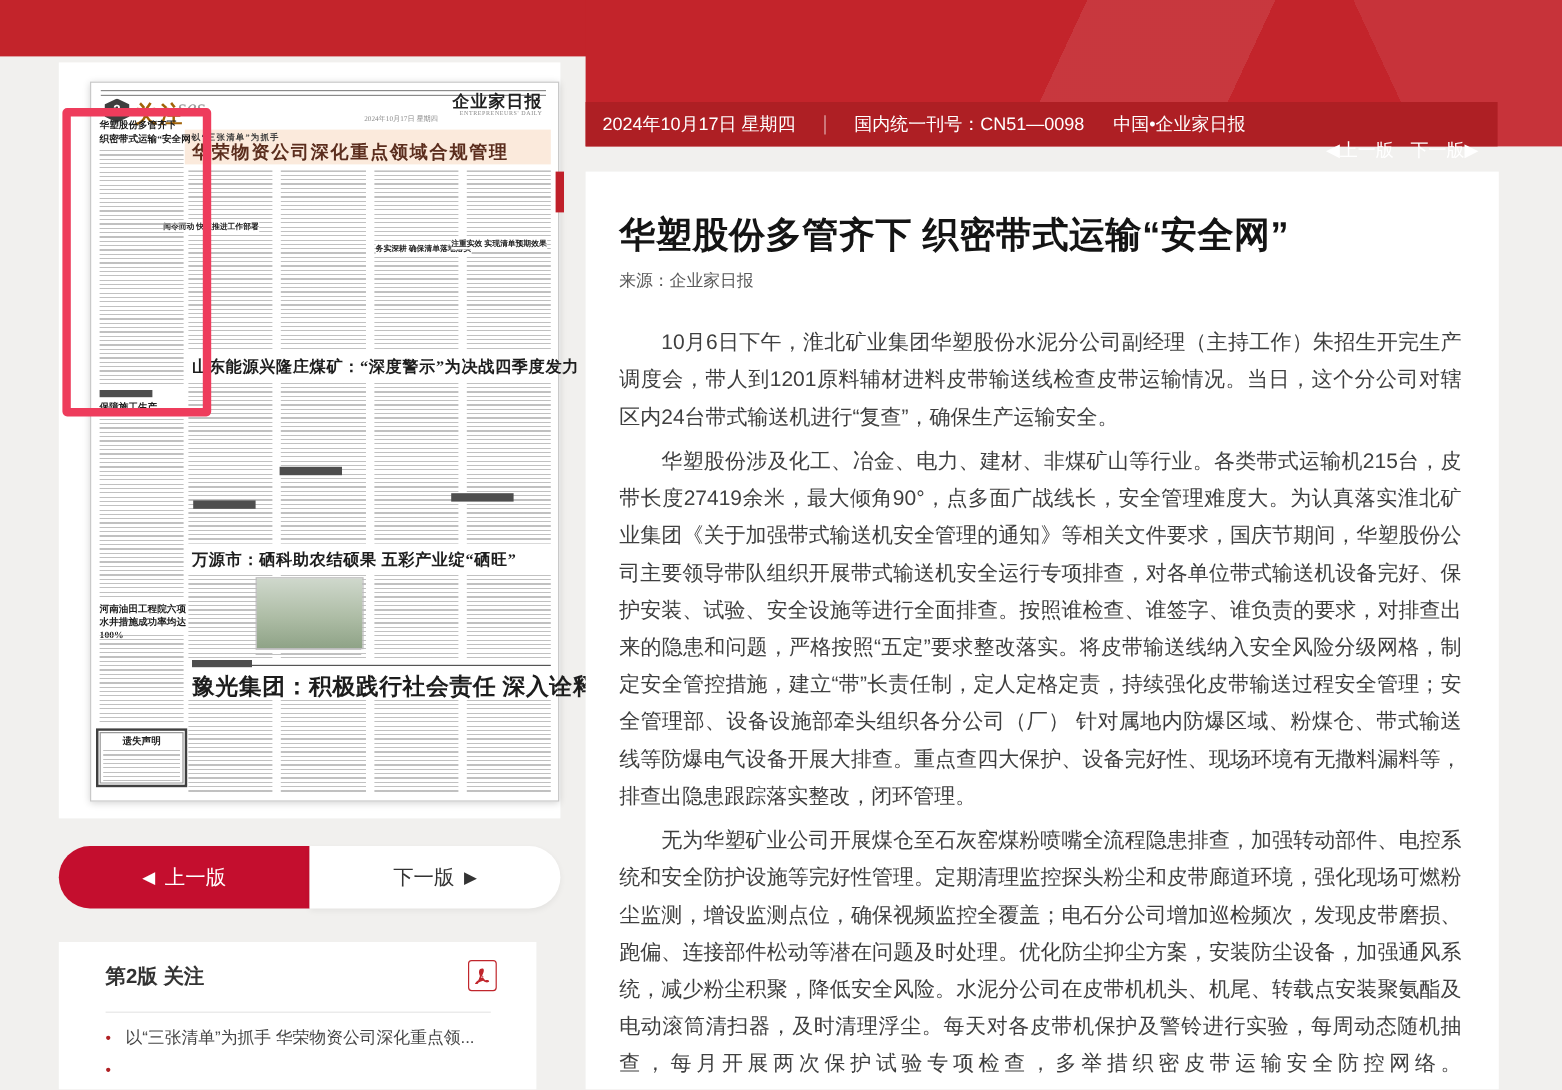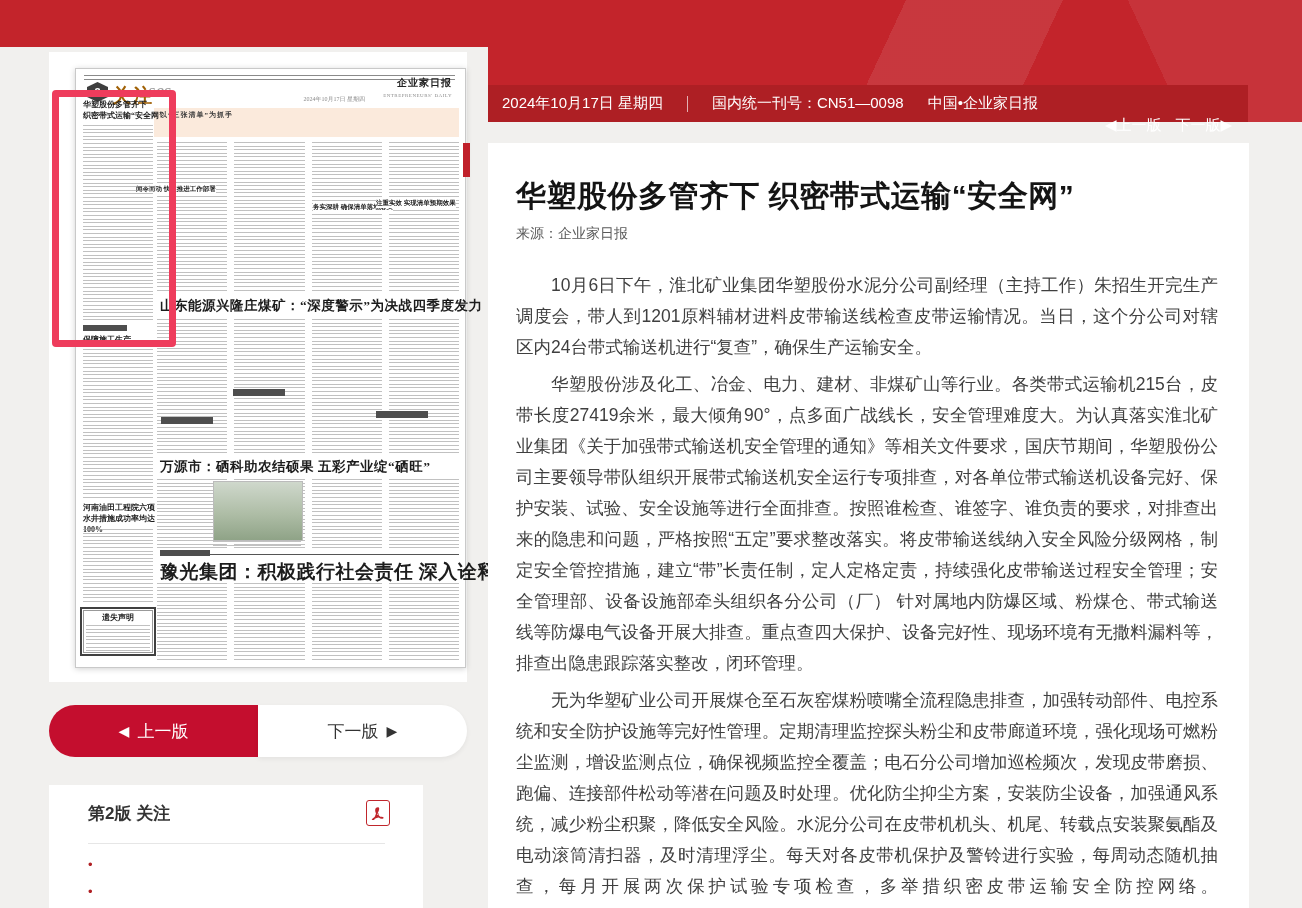--- a/index.html
+++ b/index.html
@@ -41,21 +41,21 @@
   .cols{display:flex;gap:7px;}
   .cols > div{flex:1;}
   .gd{background:#4e4e4e;height:7px;}
 
   .rule-top{left:8px;top:6px;width:371px;height:3px;border-top:1px solid #8a8a8a;border-bottom:1px solid #8a8a8a;}
   .logo-hex{left:11px;top:13px;width:21px;height:20px;background:#3e3e3e;color:#fff;
     clip-path:polygon(50% 0,100% 25%,100% 75%,50% 100%,0 75%,0 25%);
     font-size:11px;font-weight:bold;display:flex;align-items:center;justify-content:center;font-family:"Liberation Sans",sans-serif;}
   .logo-cn{left:36px;top:14px;font-size:19px;font-weight:bold;color:#a16207;letter-spacing:2px;}
   .logo-en{left:72px;top:11px;font-size:19px;font-style:italic;color:#9b9b9b;font-family:"Liberation Serif",serif;}
-  .m-brand{right:13px;top:7px;font-size:10px;font-weight:bold;color:#222;letter-spacing:1px;}
+  .m-brand{right:13px;top:7px;font-size:14px;font-weight:bold;color:#222;letter-spacing:1px;}
   .m-brand-sub{right:13px;top:24px;font-size:5px;color:#8a8a8a;letter-spacing:.5px;}
   .m-date{right:100px;top:26px;font-size:6px;color:#8a8a8a;white-space:nowrap;}
 
   .cream{left:78px;top:39px;width:305px;height:29px;background:#fbeadc;}
   .kicker{left:84px;top:41px;font-size:7px;font-weight:bold;color:#3a3a3a;letter-spacing:1px;}
   .hl-main{left:84px;top:49px;font-size:15px;font-weight:bold;color:#5b2d1d;letter-spacing:1.5px;white-space:nowrap;}
   .cols-a{left:81px;top:73px;width:302px;height:150px;}
   .subhead{position:absolute;font-size:6.5px;font-weight:bold;color:#1d1d1d;background:#fff;white-space:nowrap;}
   .hl2{left:84px;top:228px;font-size:13.5px;font-weight:bold;color:#1d1d1d;letter-spacing:.5px;white-space:nowrap;}
   .cols-b{left:81px;top:250px;width:302px;height:134px;}
@@ -88,21 +88,21 @@
   
   .nav-prev{left:49px;top:705px;width:209px;height:52px;background:#c40e2e;border-radius:26px 0 0 26px;
     color:#fff;font-size:17px;display:flex;align-items:center;justify-content:center;cursor:pointer;}
   .nav-next{left:258px;top:705px;width:209px;height:52px;background:#fff;border-radius:0 26px 26px 0;
     color:#333;font-size:17px;display:flex;align-items:center;justify-content:center;cursor:pointer;
     box-shadow:0 2px 5px rgba(0,0,0,.06);}
   .nav-prev .arr{margin-right:8px;font-size:14px;}
   .nav-next .arr{margin-left:8px;font-size:14px;}
 
   
-  .focus-card{left:49px;top:785px;width:374px;height:123px;background:#fff;}
+  .focus-card{left:49px;top:785px;width:374px;height:123px;background:#fff;padding-left:24px;}
   .focus-title{position:absolute;left:39px;top:17px;font-size:17px;font-weight:bold;color:#333;}
   .pdf-icon{position:absolute;right:33px;top:15px;width:22px;height:24px;border:1px solid #c0262c;border-radius:3px;
     display:flex;align-items:center;justify-content:center;cursor:pointer;}
   .focus-divider{position:absolute;left:39px;right:38px;top:58px;border-top:1px solid #e6e6e6;}
   .focus-item{position:absolute;left:39px;right:20px;display:flex;align-items:flex-start;font-size:14px;color:#454545;cursor:pointer;white-space:nowrap;overflow:hidden;}
   .focus-item .dot{color:#b02024;font-size:13px;margin-right:12px;line-height:18px;}
   .fi-0{top:71px;} .fi-1{top:98px;}
 
   
   .article-panel{left:488px;top:143px;width:761px;height:765px;background:#fff;}
@@ -134,20 +134,21 @@
     <div class="abs rule-top"></div>
     <div class="abs logo-hex">2</div>
     <div class="abs logo-cn">关注</div>
     <div class="abs logo-en">ses</div>
     <div class="abs m-brand">企业家日报</div>
     <div class="abs m-brand-sub">ENTREPRENEURS' DAILY</div>
     <div class="abs m-date">2024年10月17日 星期四</div>
 
     <div class="abs cream"></div>
     <div class="abs kicker">以“三张清单”为抓手</div>
+    <div class="abs hl-main">华荣物资公司深化重点领域合规管理</div>
     <div class="abs cols cols-a">
       <div class="greek"></div>
         <div class="greek"></div>
         <div class="greek"></div>
         <div class="greek"></div>
     </div>
     <div class="subhead" style="left:60px;top:116px;">闻令而动 快速推进工作部署</div>
     <div class="subhead" style="left:237px;top:134px;">务实深耕 确保清单落地落实</div>
     <div class="subhead" style="left:300px;top:130px;max-width:82px;white-space:normal;">注重实效 实现清单预期效果</div>
 
@@ -216,20 +217,21 @@
 <div class="abs focus-card">
   <div class="focus-title">第2版 关注</div>
   <div class="pdf-icon">
     <svg width="14" height="14" viewBox="0 0 24 24" aria-hidden="true">
       <path fill="#c0262c" d="M12 2c1.8 0 2.6 1.8 1.6 5.2-.5 1.7-1.3 3.6-2.3 5.5 1.5 2.5 3.2 4.6 4.7 5.8 2.9-.5 5-.2 5.5 1 .5 1.2-.9 2.2-3 2.2-1.6 0-3.5-.8-5.4-2.2-2.2.5-4.5 1.4-6.4 2.4-1.8 2.7-3.6 4.1-4.8 3.5-1.2-.6-.8-2.4 1.2-4.4.8-.8 1.9-1.6 3.1-2.3.9-1.9 1.7-4 2.3-6-.9-2.1-1.4-4-1.4-5.4C7.1 3.5 8.9 2 12 2zm-.4 9.6c-.4 1.3-.9 2.6-1.4 3.8 1.2-.5 2.5-1 3.7-1.3-.8-.8-1.6-1.7-2.3-2.5z"></path>
     </svg>
   </div>
   <div class="focus-divider"></div>
   <div class="focus-item fi-0">
     <span class="dot">•</span>
+    <span>以“三张清单”为抓手 华荣物资公司深化重点领...</span>
   </div>
   <div class="focus-item fi-1">
     <span class="dot">•</span>
   </div>
 </div>
 
 <div class="abs article-panel">
   <div class="a-title">华塑股份多管齐下 织密带式运输“安全网”</div>
   <div class="a-source">来源：企业家日报</div>
   <div class="a-body">

